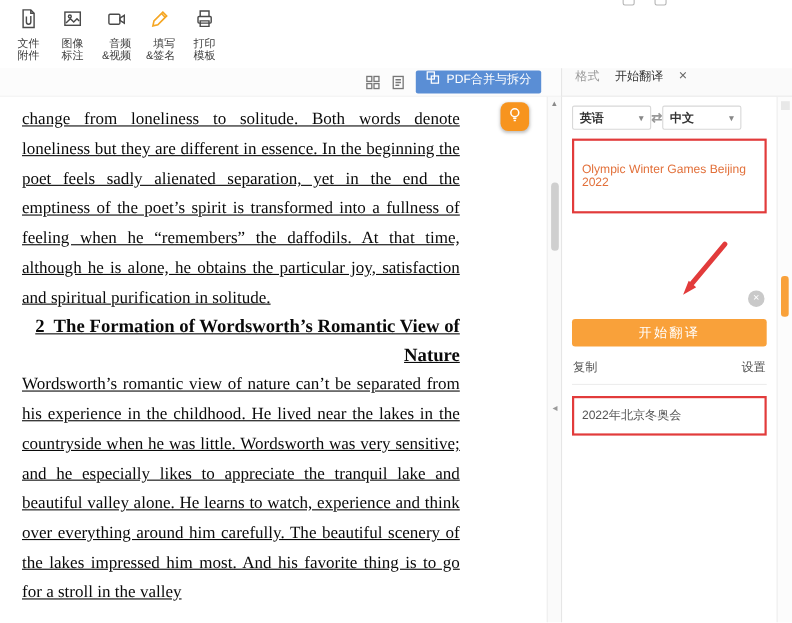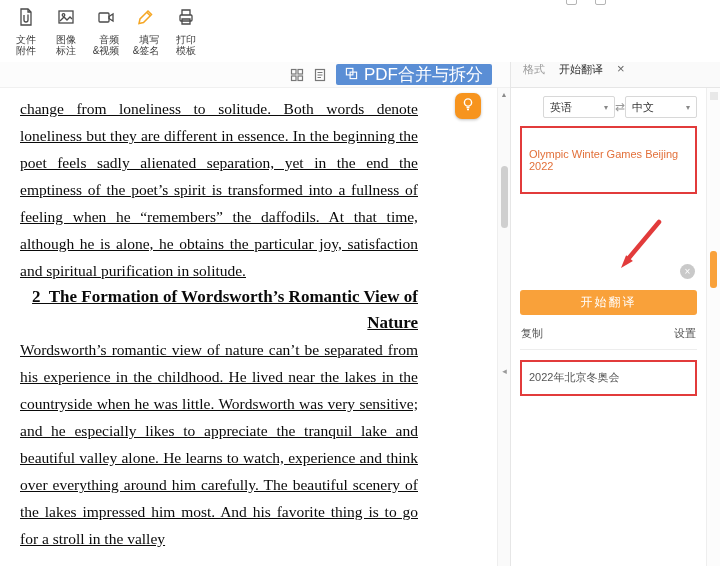--- a/index.html
+++ b/index.html
@@ -14,22 +14,22 @@
   .tool svg { width:20px; height:20px; }
   .tool-label { font-size:10px; line-height:11px; color:#3c3c3c; text-align:right; }
   .titlebar-icons { position:absolute; top:-6px; left:566px; display:flex; gap:18px; }
   .titlebar-icons span { width:11px; height:11px; border:1px solid #b5b5b5; border-radius:2px; display:block; }
 
   
   .subbar { position:absolute; top:62px; left:0; width:510px; height:26px; background:#fcfcfc;
             border-bottom:1px solid #f0f0f0; display:flex; align-items:center;
             justify-content:flex-end; gap:9px; padding-right:18px; }
   .view-icon { display:flex; align-items:center; }
-  .pdf-btn { background:#5a8ed5; color:#fff; font-size:17px; height:21px; display:flex;
-             align-items:center; gap:6px; padding:0 9px; border-radius:2px; cursor:pointer; }
+  .pdf-btn { background:#5a8ed5; color:#fff; font-size:11px; height:21px; display:flex;
+             align-items:flex-start; gap:6px; padding:0 9px; border-radius:2px; cursor:pointer; }
 
   
   .panel-tabs { position:absolute; top:62px; left:510px; right:0; height:26px; background:#fafafa;
                 border-bottom:1px solid #e6e6e6; border-left:1px solid #e6e6e6;
                 display:flex; align-items:flex-start; gap:14px; padding:0 12px; font-size:11px; }
   .tab-inactive { color:#9a9a9a; cursor:pointer; }
   .tab-active { color:#333; cursor:pointer; }
   .tab-close { color:#666; font-size:13px; line-height:13px; cursor:pointer; }
 
   
@@ -47,21 +47,21 @@
                    border-left:1px solid #eee; }
   .scroll-up { color:#8a8a8a; font-size:7px; text-align:center; padding-top:3px; cursor:pointer; }
   .scroll-thumb { position:absolute; top:78px; left:3px; width:7px; height:62px; background:#cfcfcf;
                   border-radius:4px; cursor:pointer; }
   .collapse-handle { position:absolute; top:270px; left:0; width:13px; height:26px; display:flex;
                      align-items:center; justify-content:center; color:#999; font-size:9px; cursor:pointer; }
 
   
   .panel { position:absolute; top:88px; left:510px; width:196px; bottom:0; background:#fff;
            border-left:1px solid #e6e6e6; padding:8px 9px; }
-  .lang-row { display:flex; align-items:center; justify-content:flex-end; }
+  .lang-row { display:flex; align-items:center; justify-content:flex-start;font-weight:bold; }
   .lang-select { width:72px; height:22px; border:1px solid #d8d8d8; border-radius:2px; background:#fff;
                  display:flex; align-items:center; justify-content:space-between; padding:0 6px;
                  font-size:11px; color:#333; cursor:pointer; }
   .caret { color:#888; font-size:8px; }
   .swap { color:#999; font-size:12px; cursor:pointer; }
   .source-box { margin-top:8px; border:2px solid #e23b3b; min-height:42px; padding:20px 7px;
                 font-size:11px; color:#e2703a; cursor:text; }
   .clear-row { margin-top:70px; display:flex; justify-content:flex-end; padding-right:2px; }
   .clear-btn { width:15px; height:15px; border-radius:50%; background:#c9c9c9; color:#fff;
                font-size:10px; line-height:15px; text-align:center; cursor:pointer; }

